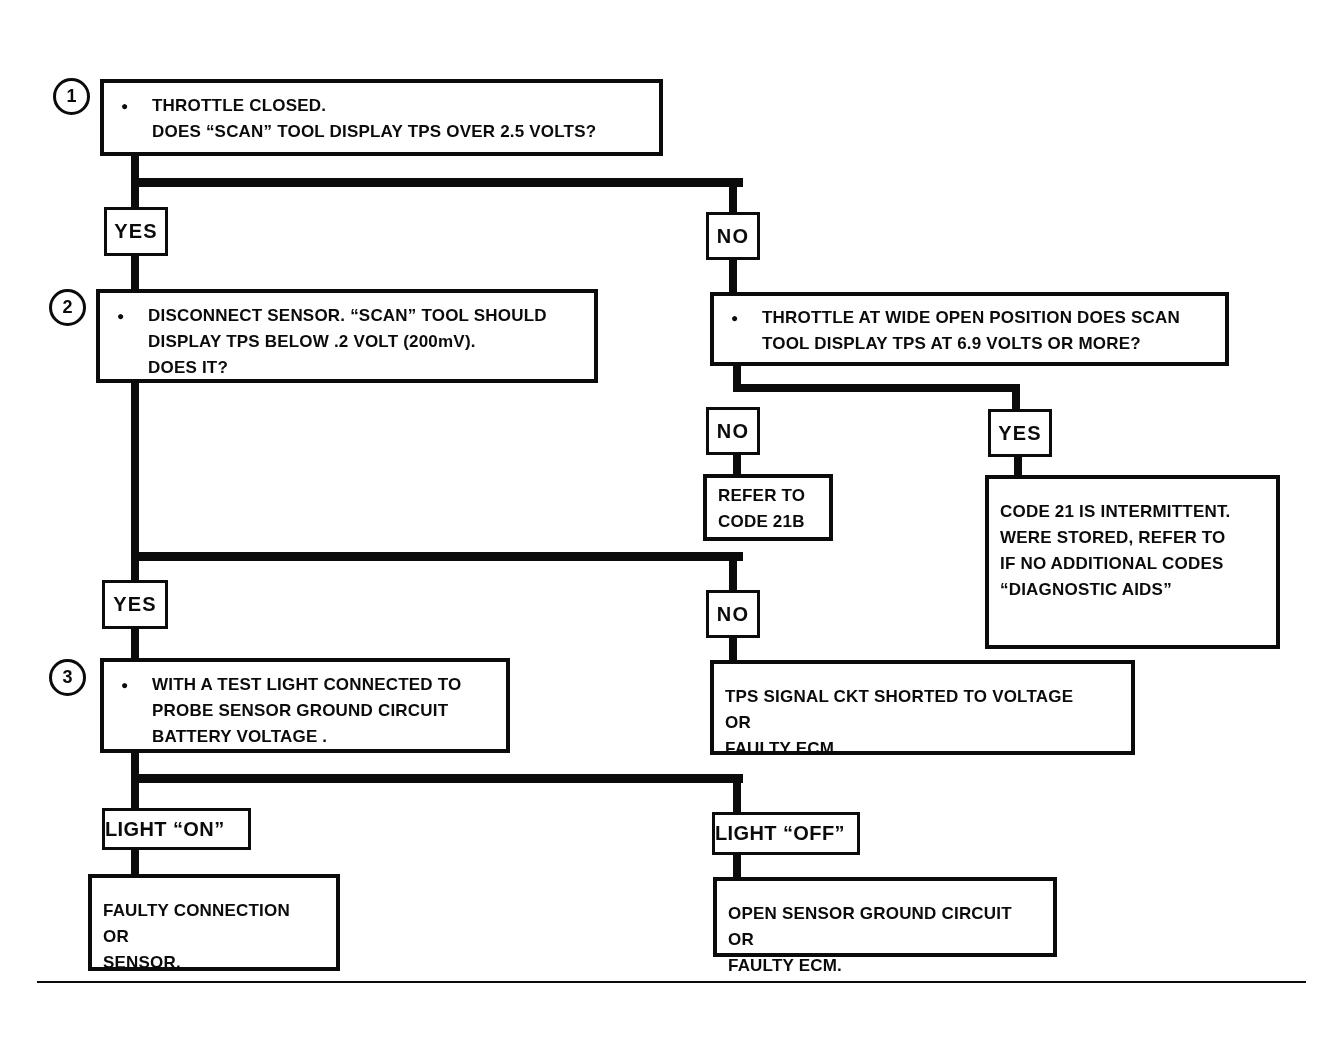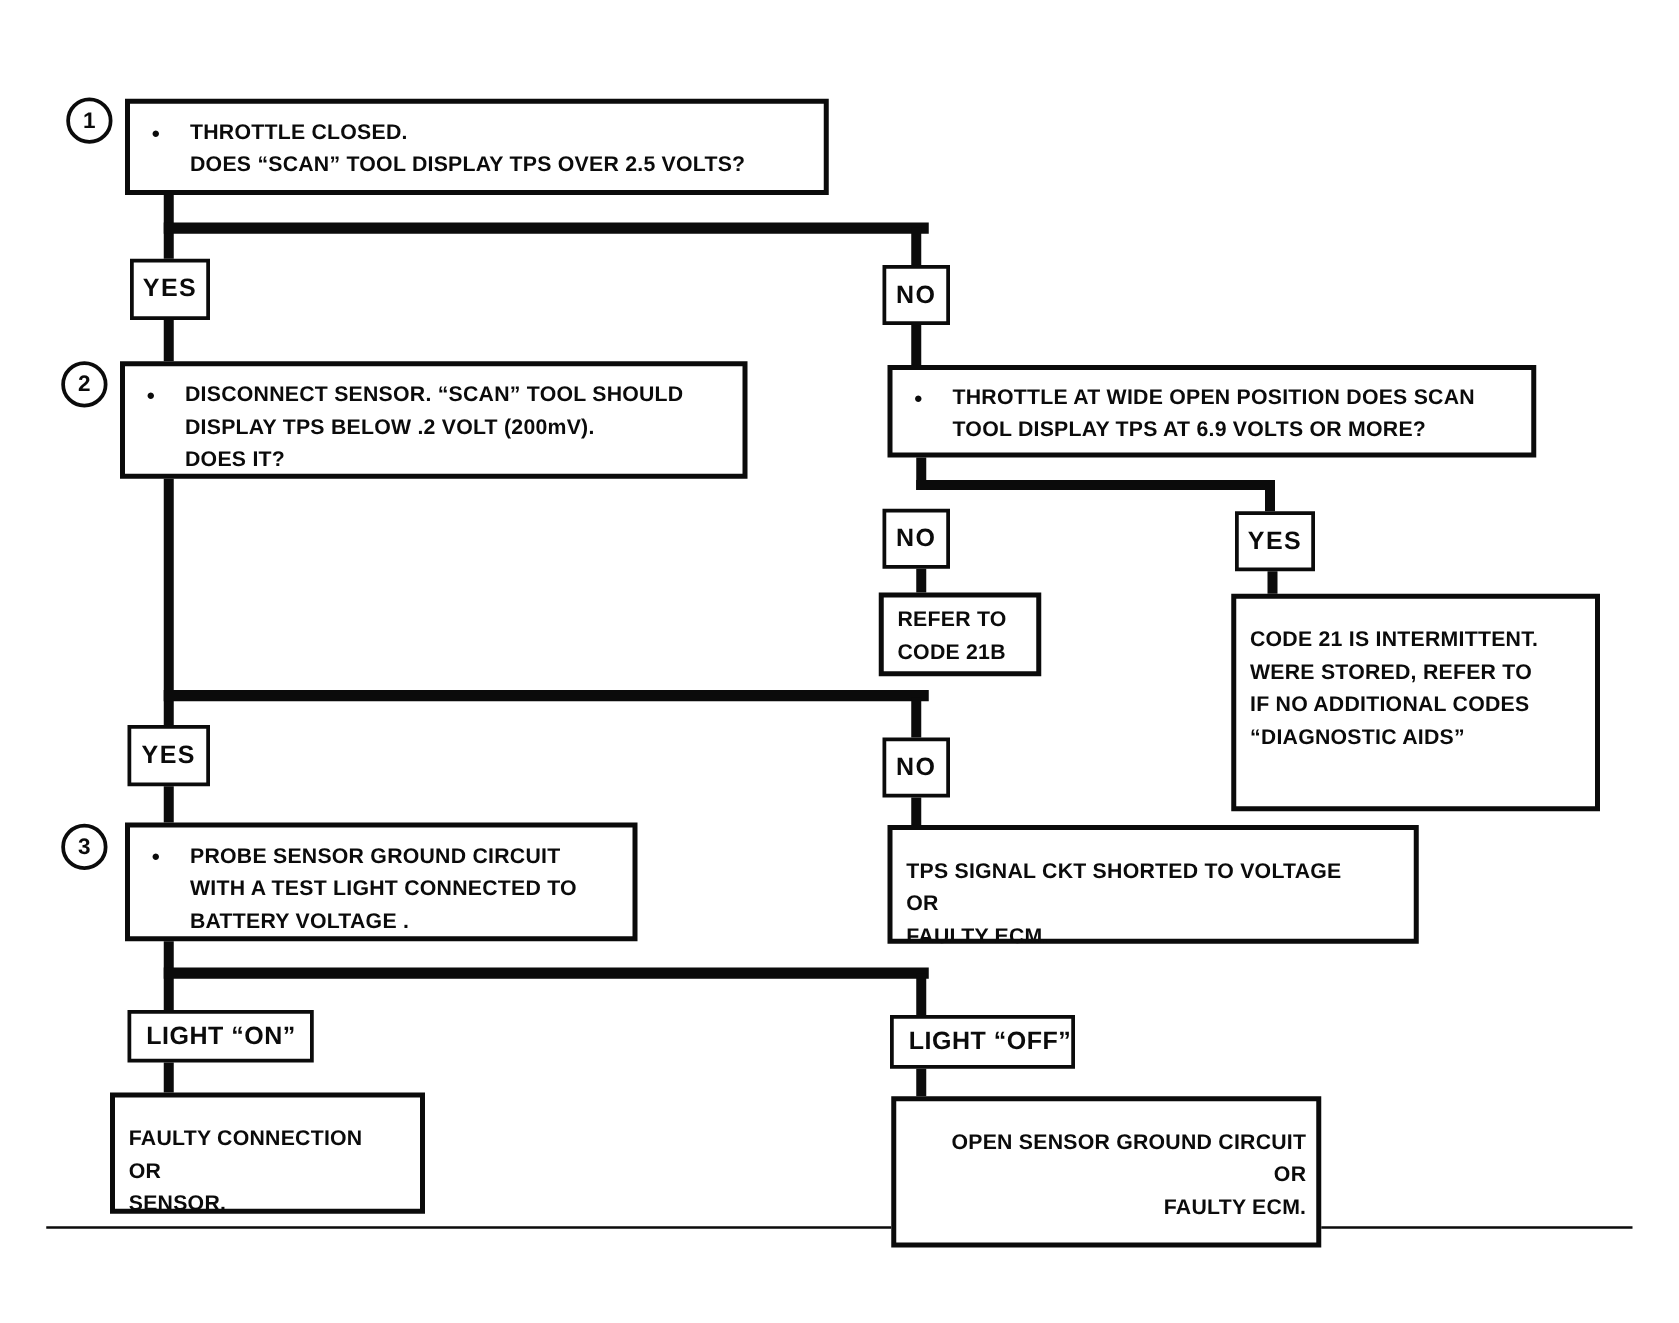--- a/index.html
+++ b/index.html
@@ -9,21 +9,21 @@
   }
   .line{position:absolute;background:#0b0b0b;}
   .box{
     position:absolute;background:#ffffff;border:4px solid #0b0b0b;
     box-sizing:border-box;font-weight:700;color:#0b0b0b;
   }
   .tag{
     border-width:3px;display:flex;align-items:center;justify-content:center;
     font-size:20px;letter-spacing:1.2px;white-space:nowrap;
   }
-  .tag-left{justify-content:flex-start;padding-left:12px;letter-spacing:0.4px;}
+  .tag-left{justify-content:flex-start;letter-spacing:0.4px;}
   .stepbox{display:flex;align-items:flex-start;padding:10px 8px 8px 17px;
     font-size:17px;line-height:26px;letter-spacing:0.2px;}
   .bullet{font-size:12px;line-height:27px;width:31px;flex:0 0 auto;}
   .resultbox{padding:20px 8px 8px 11px;font-size:17px;line-height:26px;letter-spacing:0.2px;}
   .circle{
     position:absolute;width:37px;height:37px;border:3px solid #0b0b0b;border-radius:50%;
     background:#ffffff;display:flex;align-items:center;justify-content:center;
     font-size:18px;font-weight:700;box-sizing:border-box;
   }
   .ln{white-space:nowrap;}
@@ -111,40 +111,40 @@
     <div class="ln">IF NO ADDITIONAL CODES</div>
     <div class="ln">“DIAGNOSTIC AIDS”</div>
   </div>
 
   <div class="box tag" style="left:102px;top:580px;width:66px;height:49px;">YES</div>
   <div class="box tag" style="left:706px;top:590px;width:54px;height:48px;">NO</div>
 
   <div class="box stepbox" style="left:100px;top:658px;width:410px;height:95px;">
     <span class="bullet">●</span>
     <div>
+      <div class="ln">WITH A TEST LIGHT CONNECTED TO</div>
       <div class="ln">PROBE SENSOR GROUND CIRCUIT</div>
-      <div class="ln">WITH A TEST LIGHT CONNECTED TO</div>
       <div class="ln">BATTERY VOLTAGE .</div>
     </div>
   </div>
 
   <div class="box resultbox" style="left:710px;top:660px;width:425px;height:95px;">
     <div class="ln">TPS SIGNAL CKT SHORTED TO VOLTAGE</div>
     <div class="ln">OR</div>
     <div class="ln">FAULTY ECM.</div>
   </div>
 
   <div class="box tag tag-left" style="left:102px;top:808px;width:149px;height:42px;">LIGHT “ON”</div>
   <div class="box tag tag-left" style="left:712px;top:812px;width:148px;height:43px;">LIGHT “OFF”</div>
 
   <div class="box resultbox" style="left:88px;top:874px;width:252px;height:97px;">
     <div class="ln">FAULTY CONNECTION</div>
     <div class="ln">OR</div>
     <div class="ln">SENSOR.</div>
   </div>
 
-  <div class="box resultbox" style="left:713px;top:877px;width:344px;height:121px;text-align:right;">
+  <div class="box resultbox" style="left:713px;top:877px;width:344px;height:80px;">
     <div class="ln">OPEN SENSOR GROUND CIRCUIT</div>
     <div class="ln">OR</div>
     <div class="ln">FAULTY ECM.</div>
   </div>
 
 </div>
 
 </body></html>

